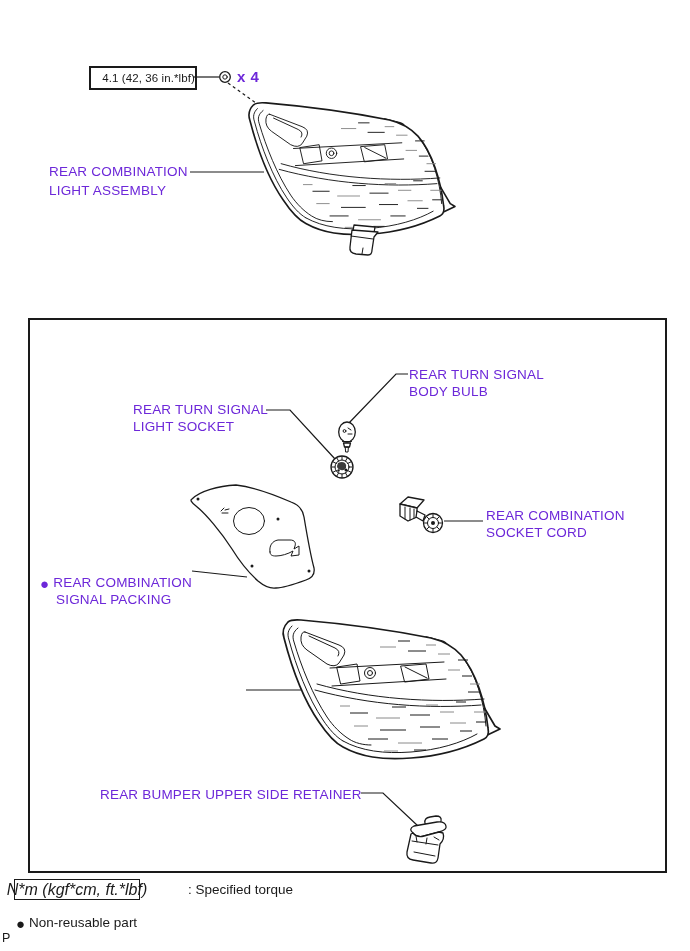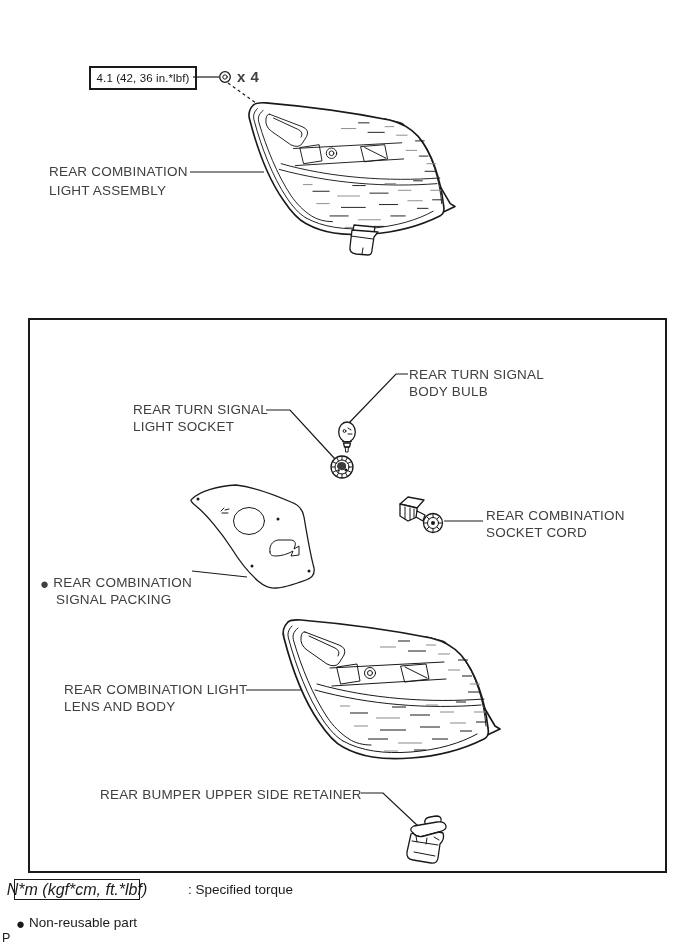--- a/index.html
+++ b/index.html
@@ -3,29 +3,29 @@
 <meta charset="utf-8">
 <style>
   html,body{margin:0;padding:0;background:#ffffff;}
   .canvas{
     position:relative;width:690px;height:951px;background:#ffffff;overflow:hidden;
     font-family:"Liberation Sans",sans-serif;color:#1a1a1a;
   }
   .canvas svg{position:absolute;left:0;top:0;}
   .label{
     position:absolute;font-size:13.5px;line-height:17px;letter-spacing:.2px;
-    white-space:nowrap;color:#404040;
+    white-space:nowrap;color:#6d28d9;
   }
   .diagram-box{
     position:absolute;left:28px;top:318px;width:635px;height:551px;
     border:2px solid #1a1a1a;background:transparent;
   }
   .torque-box{
     position:absolute;left:89px;top:66px;width:104px;height:20px;
-    border:2px solid #1a1a1a;display:flex;align-items:center;justify-content:center;
+    border:2px solid #1a1a1a;display:flex;align-items:center;justify-content:flex-end;
     font-size:11.5px;letter-spacing:.1px;white-space:nowrap;
   }
   .qty{font-size:15px;font-weight:bold;letter-spacing:.5px;}
   .bullet-char{display:inline-block;font-size:15px;line-height:1;vertical-align:-2px;margin-right:4px;}
   .indent2{padding-left:16px;}
   .legend-torque-box{
     position:absolute;left:14px;top:879px;width:124px;height:19px;
     border:1.5px solid #1a1a1a;display:flex;align-items:center;justify-content:center;
     font-size:16px;white-space:nowrap;font-style:italic;
   }
@@ -199,24 +199,20 @@
     <div>SOCKET CORD</div>
   </div>
 
   <div class="label" style="left:40px;top:574px;">
     <div>
       <span class="bullet-char">●</span><span>REAR COMBINATION</span>
     </div>
     <div class="indent2">SIGNAL PACKING</div>
   </div>
 
-  <div class="label" style="left:64px;top:681px;">
-    <div>REAR COMBINATION LIGHT</div>
-    <div>LENS AND BODY</div>
-  </div>
 
   <div class="label" style="left:100px;top:786px;text-align:right;">REAR BUMPER UPPER SIDE RETAINER</div>
 
   <div class="legend-torque-box">
     <span>N*m (kgf*cm, ft.*lbf)</span>
   </div>
   <div class="legend-text" style="left:140px;top:882px;margin-left:48px;">: Specified torque</div>
 
   <div class="legend-text" style="left:16px;top:915px;">
     <span class="bullet-char">●</span><span>Non-reusable part</span>

